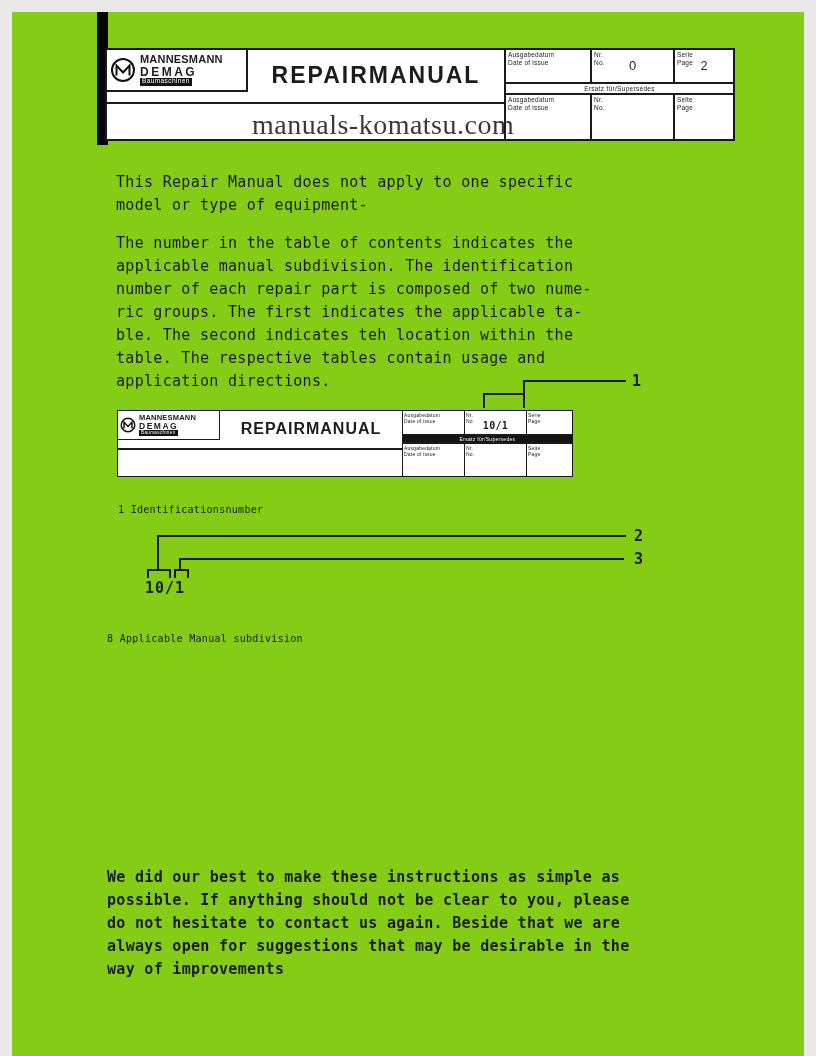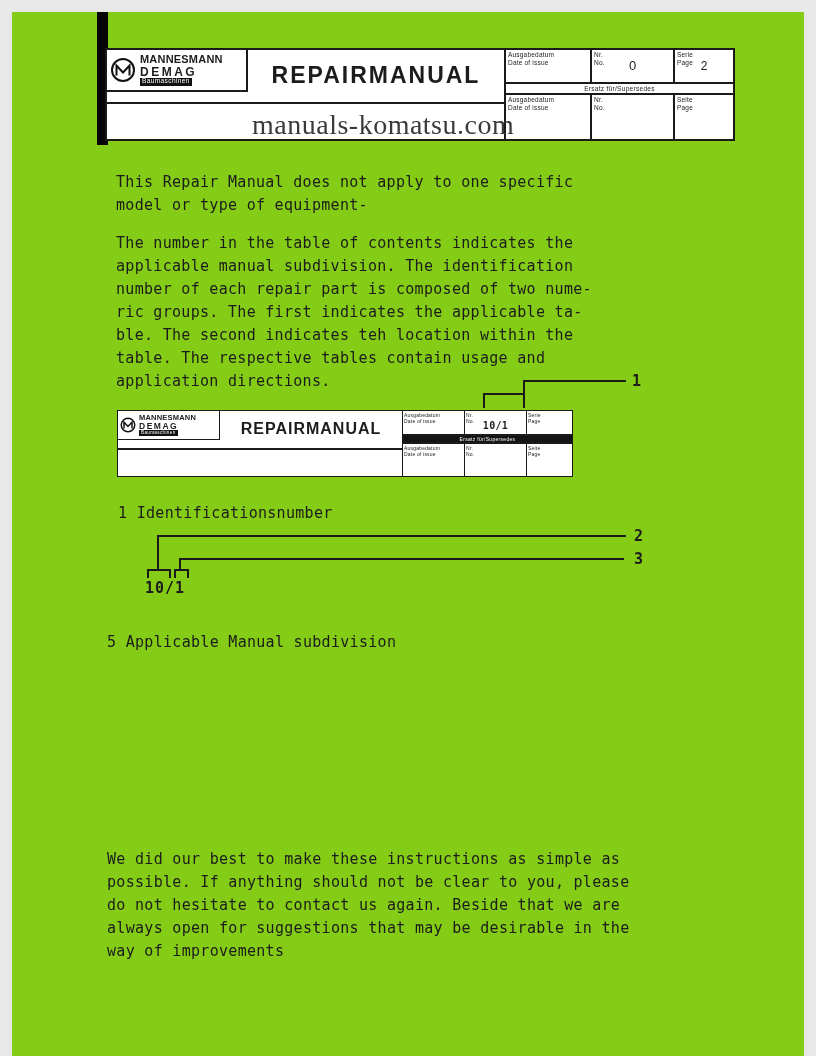--- a/index.html
+++ b/index.html
@@ -68,21 +68,21 @@
   .fig .rowC { display:flex; flex:1; }
   .fig .cell { position:relative; padding:1px; }
   .fig .c1 { width:62px; border-right:1.5px solid #1a1a1a; }
   .fig .c2 { width:62px; border-right:1.5px solid #1a1a1a; }
   .fig .c3 { flex:1; }
   .fig .lbl { font-size:5px; line-height:1.25; }
   .fig .val-101 { position:absolute; left:0; right:0; top:9px; text-align:center; font-size:10px; font-weight:bold; }
 
   
   .callout-num { font-size:15px; font-weight:bold; }
-  .legend { font-size:15px; }
+  .legend { font-size:10px; }
   .diagram-val { font-size:15px; font-weight:bold; letter-spacing:1px; }
 </style>
 </head>
 <body>
 
 <div class="page">
 
   <div class="abs scan-bar"></div>
 
   <div class="abs hdr">
@@ -215,21 +215,21 @@
   <div class="line" style="left:135px; top:557px; width:24px; height:2px;"></div>
   <div class="line" style="left:135px; top:557px; width:2px; height:9px;"></div>
   <div class="line" style="left:157px; top:557px; width:2px; height:9px;"></div>
 
   <div class="line" style="left:162px; top:557px; width:15px; height:2px;"></div>
   <div class="line" style="left:162px; top:557px; width:2px; height:9px;"></div>
   <div class="line" style="left:175px; top:557px; width:2px; height:9px;"></div>
 
   <div class="abs diagram-val mono" style="left:133px; top:567px;">10/1</div>
 
-  <div class="abs legend mono" style="left:95px; top:621px;">5 Applicable Manual subdivision</div>
-
-  <div class="abs body-text pre mono" style="left:95px; top:836px; width:600px;">We did our best to make these instructions as simple as
+  <div class="abs legend mono" style="left:95px; top:621px;">8 Applicable Manual subdivision</div>
+
+  <div class="abs body-text pre mono" style="left:95px; top:854px; width:600px;font-weight:bold;">We did our best to make these instructions as simple as
 possible. If anything should not be clear to you, please
 do not hesitate to contact us again. Beside that we are
 always open for suggestions that may be desirable in the
 way of improvements</div>
 
 </div>
 
 </body></html>

